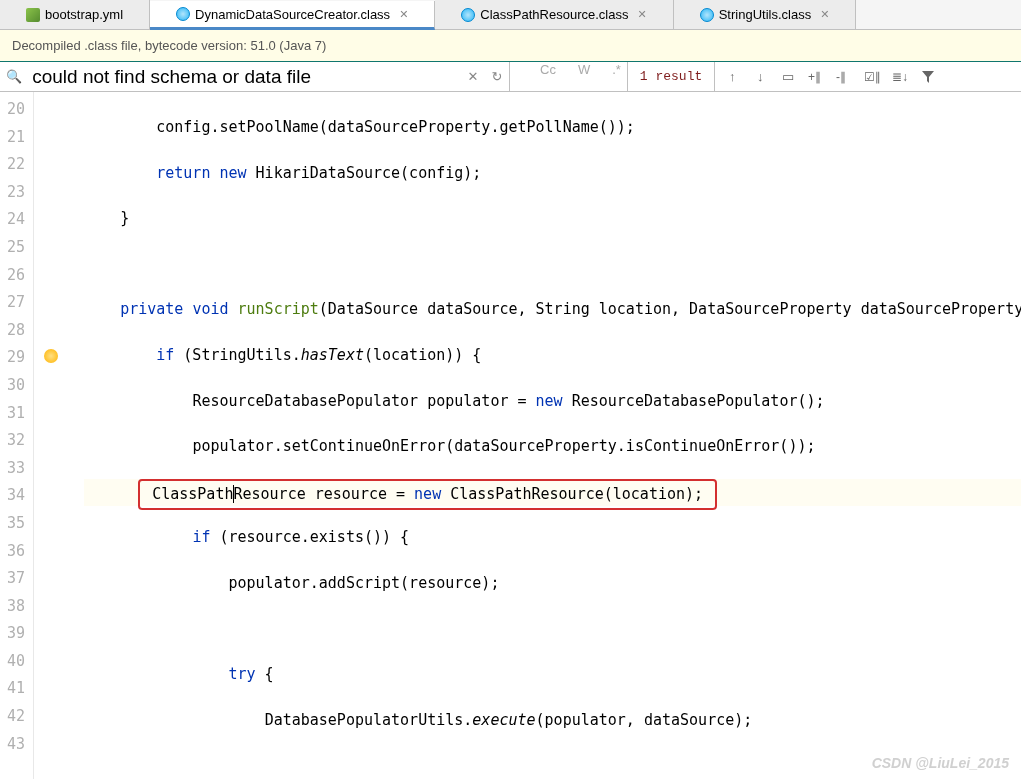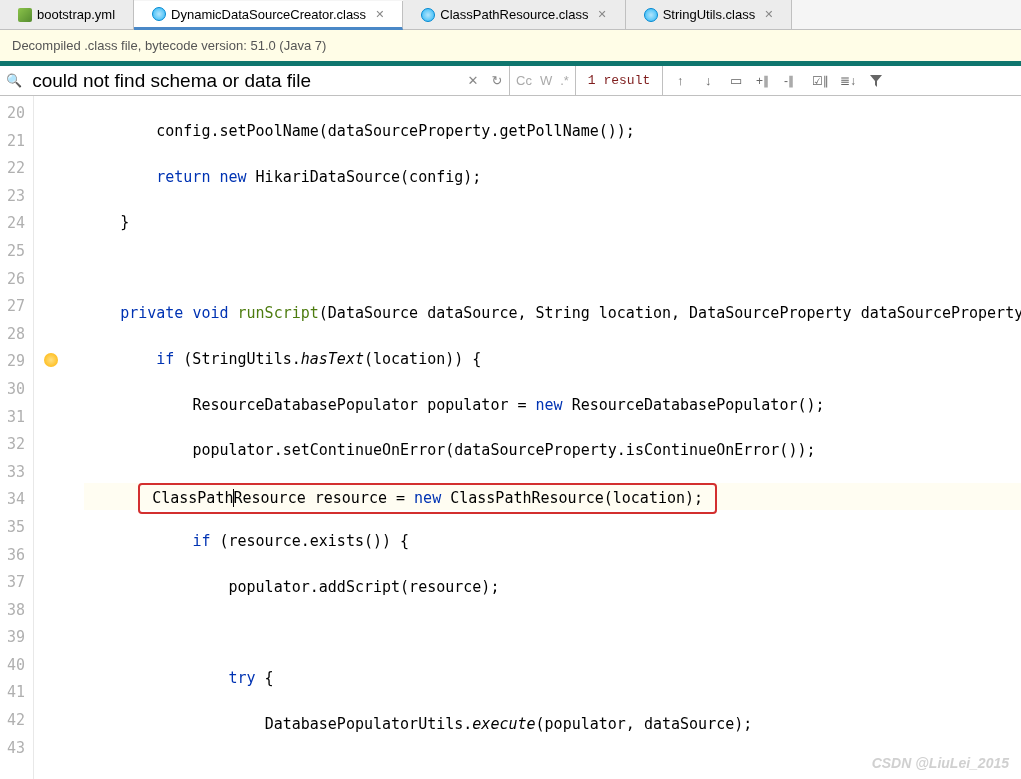--- a/index.html
+++ b/index.html
@@ -1,30 +1,30 @@
 <!DOCTYPE html>
 <html><head>
 <meta charset="utf-8">
 <style>
 * { box-sizing: border-box; margin: 0; padding: 0; }
 body { font-family: "Segoe UI", Arial, sans-serif; font-size: 13px; background: #fff; color: #000; width: 1021px; height: 779px; overflow: hidden; position: relative; }
 .tabs { display: flex; height: 30px; border-bottom: 1px solid #c0c0c0; background: #f5f5f5; }
-.tab { display: flex; align-items: center; padding: 0 18px; border-right: 1px solid #c0c0c0; background: #ececec; gap: 5px; cursor: pointer; font-size: 13px; }
+.tab { display: flex; align-items: center; padding: 0 26px; border-right: 1px solid #c0c0c0; background: #ececec; gap: 5px; cursor: pointer; font-size: 13px; }
 .tab.active { background: #fff; border-bottom: 3px solid #4a88c7; position: relative; top: 1px; }
 .tab-icon { width: 14px; height: 14px; display: inline-block; border-radius: 50%; }
 .ico-yml { background: linear-gradient(135deg,#8bc34a,#558b2f); border-radius: 2px; }
 .ico-class { background: radial-gradient(#b3e5fc,#29b6f6); border: 1px solid #0288d1; }
 .tab-close { color: #888; font-size: 11px; margin-left: 4px; }
-.banner { background: #fffde7; border-bottom: 5px solid #0f766e; padding: 8px 12px; font-size: 13px; color: #555; }
+.banner { background: #fffde7; border-bottom: 1px solid #0f766e; padding: 8px 12px; font-size: 13px; color: #555; }
 .findbar { display: flex; height: 30px; border-bottom: 1px solid #c0c0c0; align-items: stretch; }
 .find-left { display: flex; align-items: center; flex: 0 0 510px; border-right: 1px solid #c0c0c0; }
 .find-sicon { padding: 0 6px; color: #888; }
 .find-input { flex: 1; border: none; outline: none; font-size: 19px; padding: 0 4px; }
 .find-btn { width: 24px; display: flex; align-items: center; justify-content: center; color: #888; cursor: pointer; }
-.find-opts { display: flex; align-items: center; padding: 0 6px; gap: 8px; color: #aaa; border-right: 1px solid #c0c0c0; }
+.find-opts { display: flex; padding: 0 6px; gap: 22px; color: #aaa; border-right: 1px solid #c0c0c0; margin-left: 24px; }
 .find-results { display: flex; align-items: center; padding: 0 12px; border-right: 1px solid #c0c0c0; color: #7f1d1d; font-family: Liberation Mono, monospace; }
 .find-nav { display: flex; align-items: center; padding: 0 4px; gap: 2px; }
 .tool-btn { width: 26px; height: 26px; display: flex; align-items: center; justify-content: center; color: #666; cursor: pointer; }
 .editor { display: flex; height: calc(100% - 90px); position: relative; font-family: "Consolas","Menlo",monospace; font-size: 15px; }
 .gutter { width: 34px; text-align: right; color: #b0b0b0; padding-top: 4px; user-select: none; border-right: 1px solid #e8e8e8; }
 .gutter div { height: 27.6px; padding-right: 8px; line-height: 27.6px; }
 .marks { width: 50px; position: relative; }
 .bulb { position: absolute; left: 10px; top: calc(9 * 27.6px + 9px); width: 14px; height: 14px; background: radial-gradient(#ffe082,#ffb300); border-radius: 50%; }
 .code { flex: 1; padding-top: 4px; white-space: pre; overflow: hidden; }
 .code .ln { height: 27.6px; line-height: 27.6px; }

